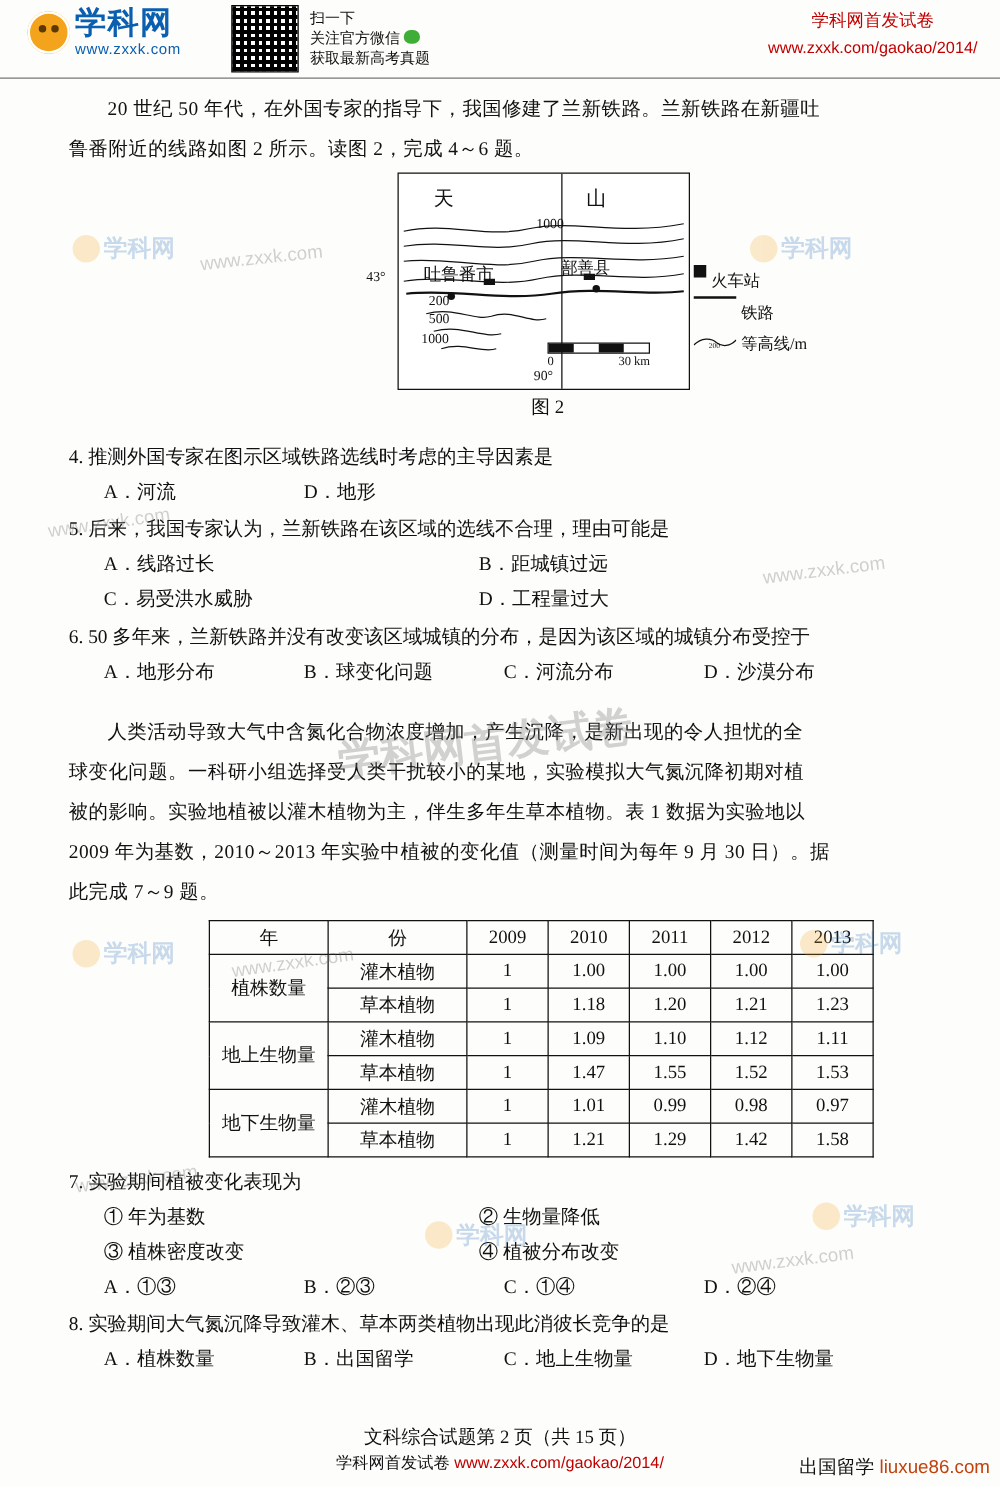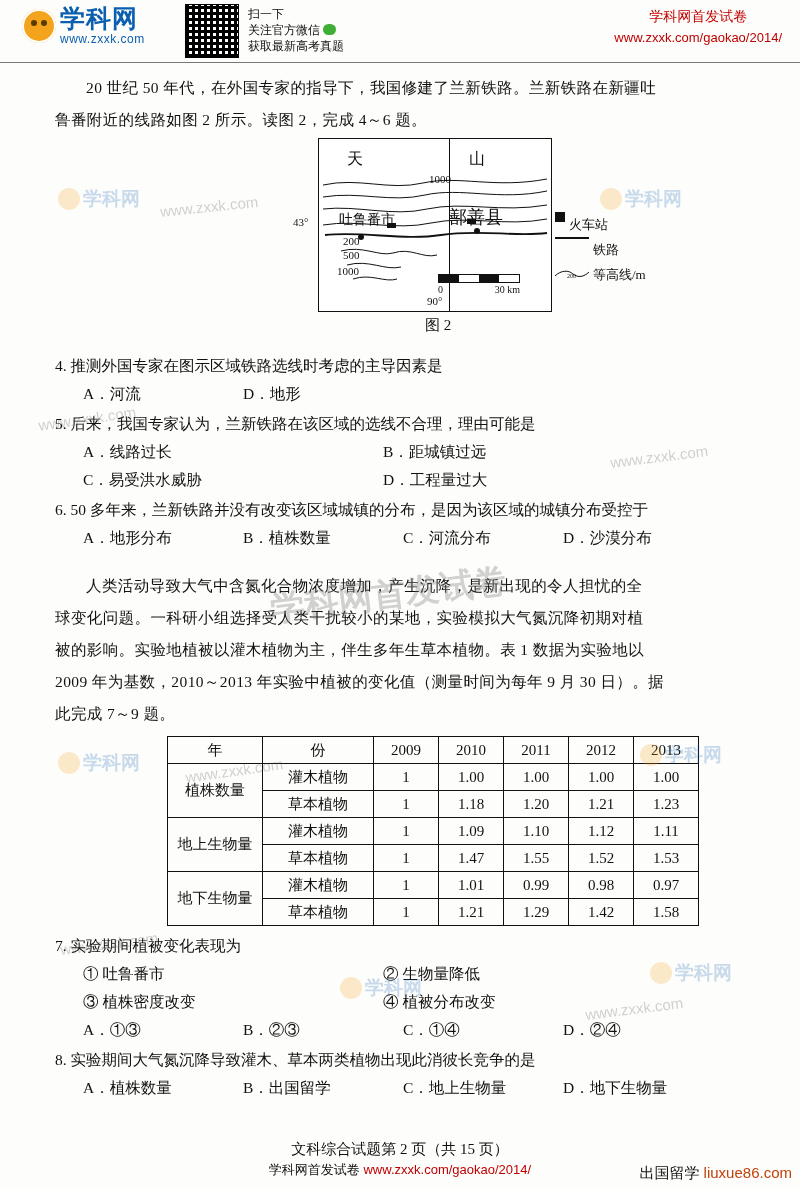--- a/index.html
+++ b/index.html
@@ -133,21 +133,21 @@
           <circle cx="42" cy="98" r="3" fill="#111"></circle>
           <circle cx="158" cy="92" r="3" fill="#111"></circle>
         </svg>
         <span class="map-label" style="left:28px;top:10px;">天</span>
         <span class="map-label" style="left:150px;top:10px;">山</span>
         <span class="map-label" style="left:110px;top:34px;font-size:11px;">1000</span>
         <span class="map-label" style="left:18px;top:126px;font-size:11px;">1000</span>
         <span class="map-label" style="left:24px;top:96px;font-size:11px;">200</span>
         <span class="map-label" style="left:24px;top:110px;font-size:11px;">500</span>
         <span class="map-label" style="left:20px;top:72px;font-size:14px;">吐鲁番市</span>
-        <span class="map-label" style="left:130px;top:66px;font-size:18px;">鄯善县</span>
+        <span class="map-label" style="left:130px;top:66px;font-size:13px;">鄯善县</span>
       </div>
 
       <span class="deg43">43°</span>
       <span class="deg90">90°</span>
 
       <div class="scalebar">
         <div class="bar">
             <i class="dark"></i>
             <i></i>
             <i class="dark"></i>
@@ -203,21 +203,21 @@
       <span>C．易受洪水威胁</span>
       <span>D．工程量过大</span>
     </div>
 
     <p class="q">
       <span>6.</span>
       <span>50 多年来，兰新铁路并没有改变该区域城镇的分布，是因为该区域的城镇分布受控于</span>
     </p>
     <div class="opts four">
       <span>A．地形分布</span>
-      <span>B．植株数量</span>
+      <span>B．球变化问题</span>
       <span>C．河流分布</span>
       <span>D．沙漠分布</span>
     </div>
 
     <p class="para" style="margin-top:20px;text-indent:2em;">人类活动导致大气中含氮化合物浓度增加，产生沉降，是新出现的令人担忧的全</p>
     <p class="para">球变化问题。一科研小组选择受人类干扰较小的某地，实验模拟大气氮沉降初期对植</p>
     <p class="para">被的影响。实验地植被以灌木植物为主，伴生多年生草本植物。表 1 数据为实验地以</p>
     <p class="para">2009 年为基数，2010～2013 年实验中植被的变化值（测量时间为每年 9 月 30 日）。据</p>
     <p class="para">此完成 7～9 题。</p>
 
@@ -284,21 +284,21 @@
         <td>1.58</td>
       </tr>
     </tbody>
       </table>
 
     <p class="q" style="margin-top:6px;">
       <span>7.</span>
       <span>实验期间植被变化表现为</span>
     </p>
     <div class="opts two">
-      <span>① 吐鲁番市</span>
+      <span>① 年为基数</span>
       <span>② 生物量降低</span>
     </div>
     <div class="opts two">
       <span>③ 植株密度改变</span>
       <span>④ 植被分布改变</span>
     </div>
     <div class="opts four">
       <span>A．①③</span>
       <span>B．②③</span>
       <span>C．①④</span>

